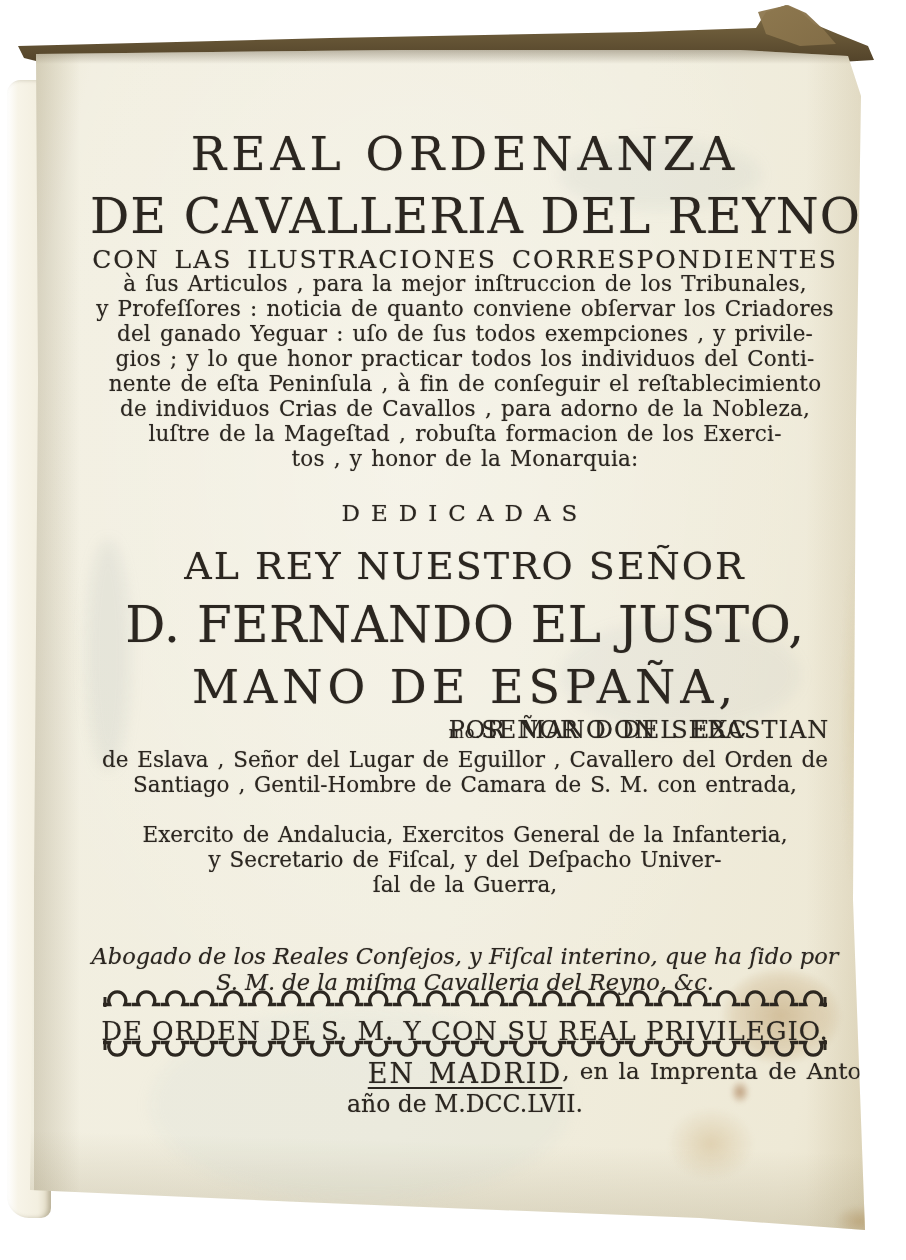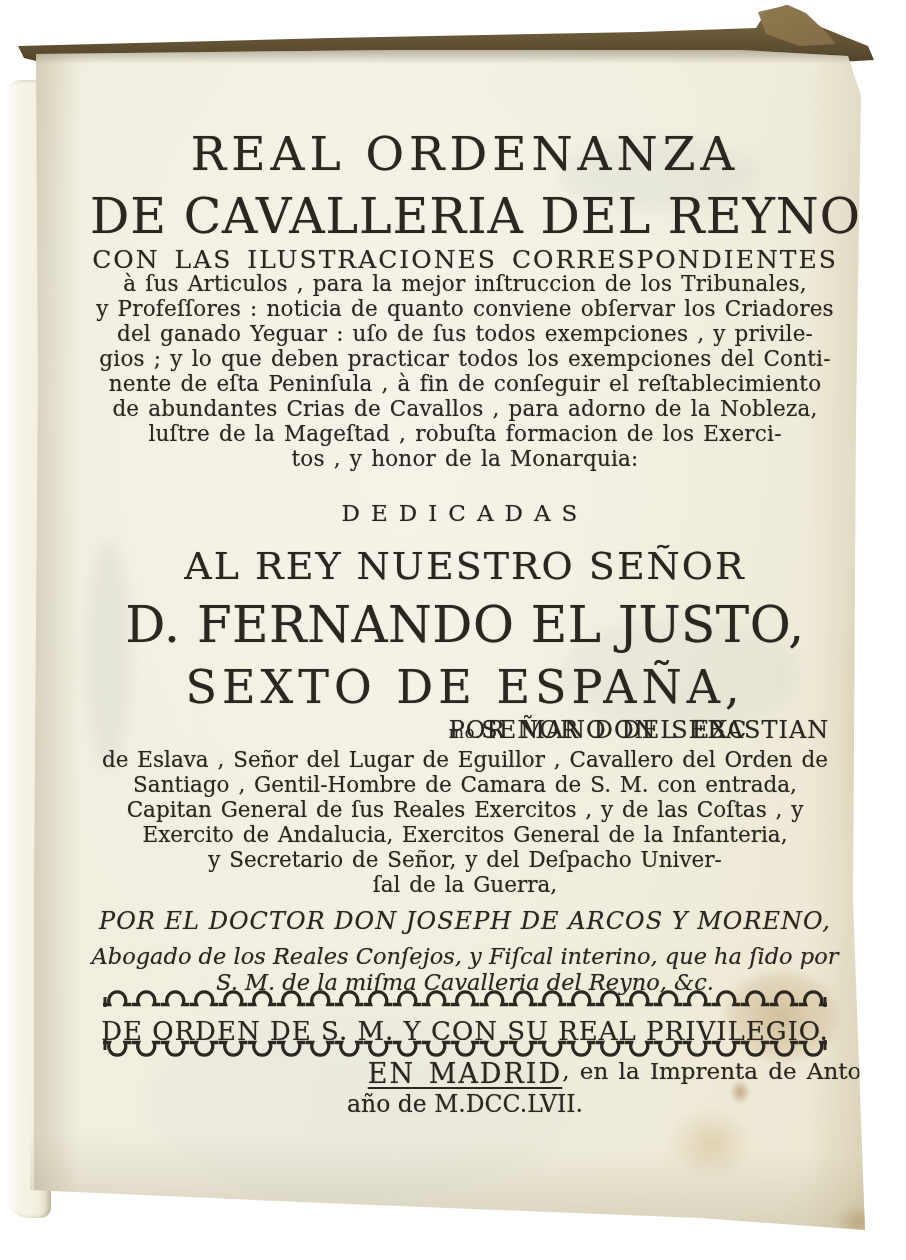--- a/index.html
+++ b/index.html
@@ -126,41 +126,39 @@
 
     <div class="text-col">
 
       <div class="t-main">REAL ORDENANZA</div>
       <div class="t-main2">DE CAVALLERIA DEL REYNO,</div>
       <div class="t-sub">CON LAS ILUSTRACIONES CORRESPONDIENTES</div>
 
       <div class="para p0">à ſus Articulos , para la mejor inſtruccion de los Tribunales,</div>
       <div class="para p1">y Profeſſores : noticia de quanto conviene obſervar los Criadores</div>
       <div class="para p2">del ganado Yeguar : uſo de ſus todos exempciones , y privile-</div>
-      <div class="para p3">gios ; y lo que deben practicar todos los exempciones del Conti-</div>
+      <div class="para p3">gios ; y lo que honor practicar todos los individuos del Conti-</div>
       <div class="para p4">nente de eſta Peninſula , à fin de conſeguir el reſtablecimiento</div>
-      <div class="para p5">de abundantes Crias de Cavallos , para adorno de la Nobleza,</div>
+      <div class="para p5">de individuos Crias de Cavallos , para adorno de la Nobleza,</div>
       <div class="para p6">luſtre de la Mageſtad , robuſta formacion de los Exerci-</div>
       <div class="para p7">tos , y honor de la Monarquia:</div>
 
       <div class="t-ded">DEDICADAS</div>
       <div class="t-rey">AL REY NUESTRO SEÑOR</div>
       <div class="t-fern">D. FERNANDO EL JUSTO,</div>
-      <div class="t-sexto">SEXTO DE ESPAÑA,</div>
+      <div class="t-sexto">MANO DE ESPAÑA,</div>
 
       <div class="t-mano"><span>POR MANO DEL EXC</span><span class="sup">mo.</span><span> SEÑOR DON SEBASTIAN</span></div>
 
       <div class="byhand b0">de Eslava , Señor del Lugar de Eguillor , Cavallero del Orden de</div>
       <div class="byhand b1">Santiago , Gentil-Hombre de Camara de S. M. con entrada,</div>
-      <div class="byhand b2">Capitan General de ſus Reales Exercitos , y de las Coſtas , y</div>
       <div class="byhand b3">Exercito de Andalucia, Exercitos General de la Infanteria,</div>
-      <div class="byhand b4">y Secretario de Señor, y del Deſpacho Univer-</div>
+      <div class="byhand b4">y Secretario de Fiſcal, y del Deſpacho Univer-</div>
       <div class="byhand b5">ſal de la Guerra,</div>
 
-      <div class="t-author">POR EL DOCTOR DON JOSEPH DE ARCOS Y MORENO,</div>
       <div class="auth-sub a0">Abogado de los Reales Conſejos, y Fiſcal interino, que ha ſido por</div>
       <div class="auth-sub a1">S. M. de la miſma Cavalleria del Reyno, &amp;c.</div>
 
       <svg class="orn orn1" width="724" height="22" viewBox="0 0 724 22">
         <defs>
           <pattern id="orn-up" width="29" height="22" patternUnits="userSpaceOnUse">
             <path d="M0,16.5 h6.5 a8.5,9 0 1 1 15.5,0 h6.5" fill="none" stroke="#2c2720" stroke-width="3.3"></path>
           </pattern>
         </defs>
         <rect width="724" height="22" fill="url(#orn-up)"></rect>

